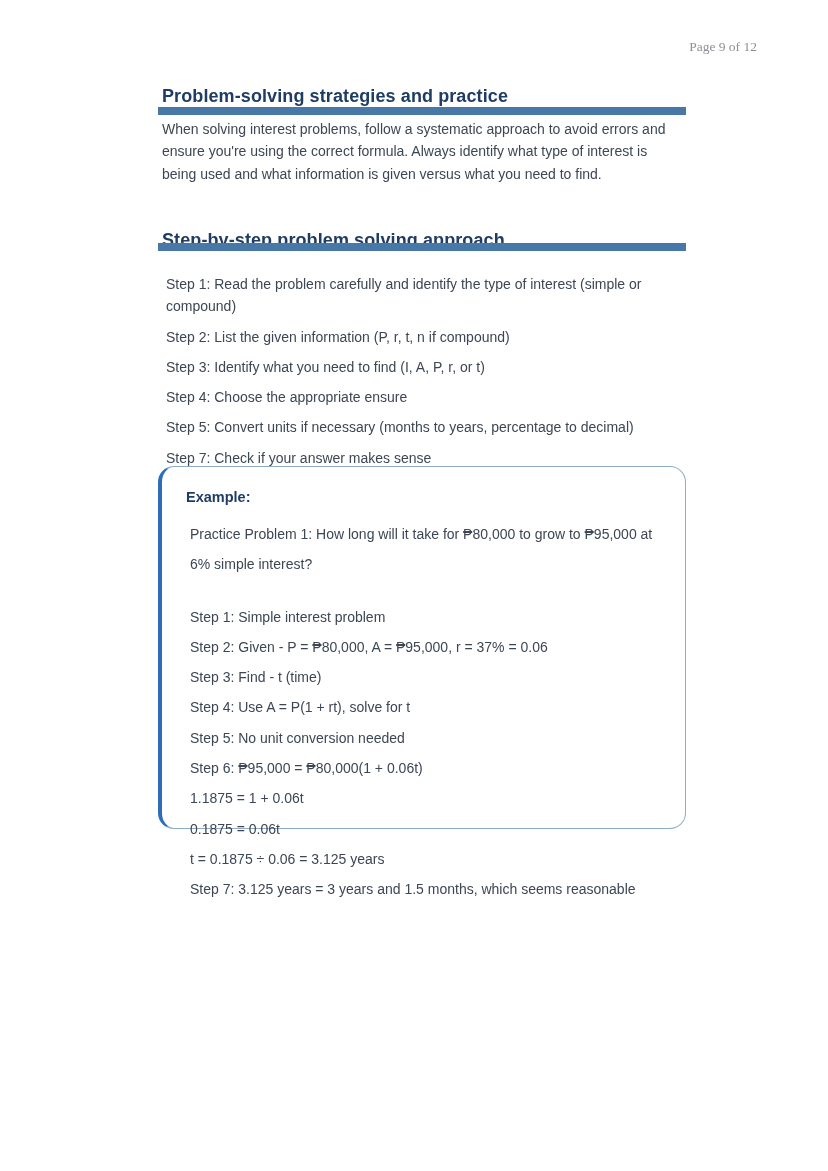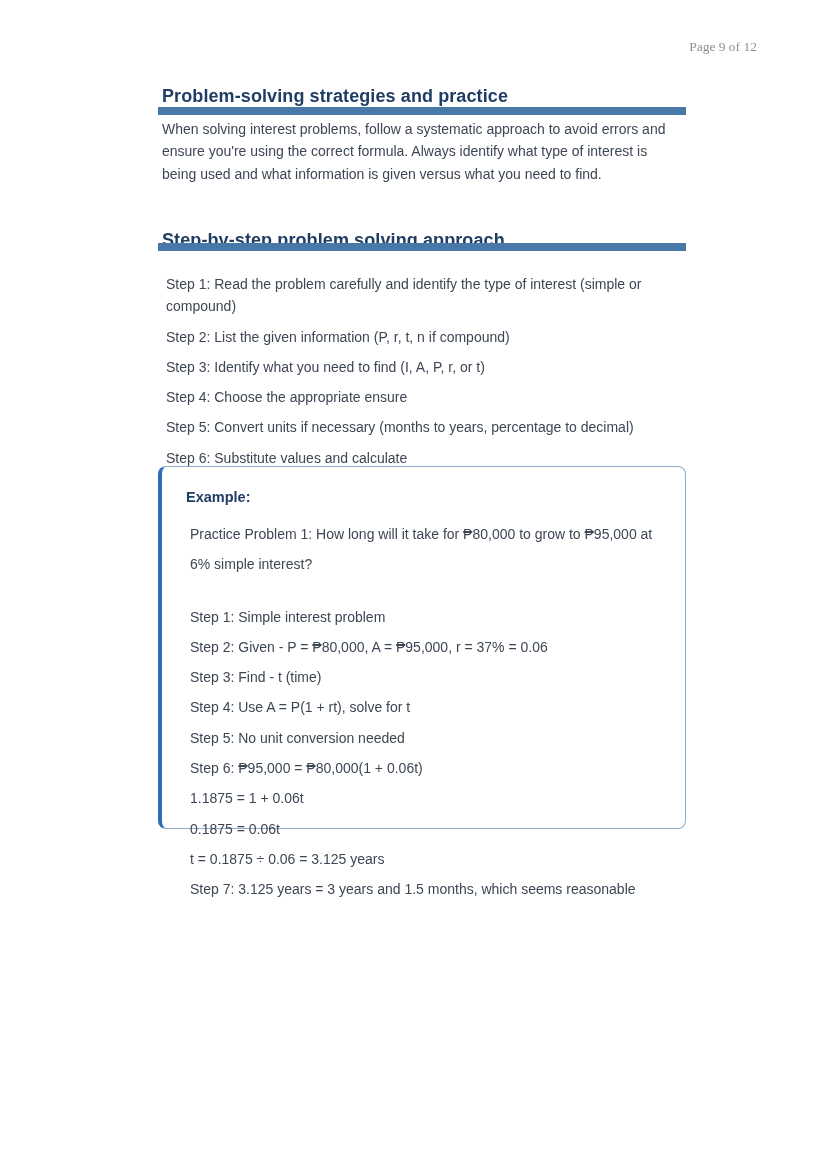--- a/index.html
+++ b/index.html
@@ -42,21 +42,21 @@
   .steps-block div { white-space: normal; }
   .example-box {
     position: absolute;
     left: 150px;
     top: 458px;
     width: 528px;
     height: 363px;
     background: #ffffff;
     border: 1.5px solid #8fadc8;
     border-left: 4px solid #2f6db8;
-    border-radius: 8px;
+    border-radius: 16px;
     padding: 16px 20px 0 20px;
   }
   .example-label {
     font-size: 14.5px;
     font-weight: bold;
     color: #1f3c64;
     line-height: 20px;
   }
   .example-problem { margin-top: 4px; }
   .example-solution { margin-top: 14px; }
@@ -85,21 +85,20 @@
 
   <div class="content section-title" style="top:210px; position:absolute;margin-top:8px;">Step-by-step problem solving approach</div>
   <div class="section-rule" style="top:235px;"></div>
 
   <div class="content body-text steps-block" style="top:257px; position:absolute;">
     <div>Step 1: Read the problem carefully and identify the type of interest (simple or compound)</div>
     <div>Step 2: List the given information (P, r, t, n if compound)</div>
     <div>Step 3: Identify what you need to find (I, A, P, r, or t)</div>
     <div>Step 4: Choose the appropriate ensure</div>
     <div>Step 5: Convert units if necessary (months to years, percentage to decimal)</div>
-    <div>Step 6: Substitute values and calculate</div>
     <div>Step 7: Check if your answer makes sense</div>
   </div>
 
   <div class="example-box">
     <div class="example-label">Example:</div>
 
     <div class="example-problem body-text">
       <div>Practice Problem 1: How long will it take for ₱80,000 to grow to ₱95,000 at</div>
       <div>6% simple interest?</div>
     </div>

